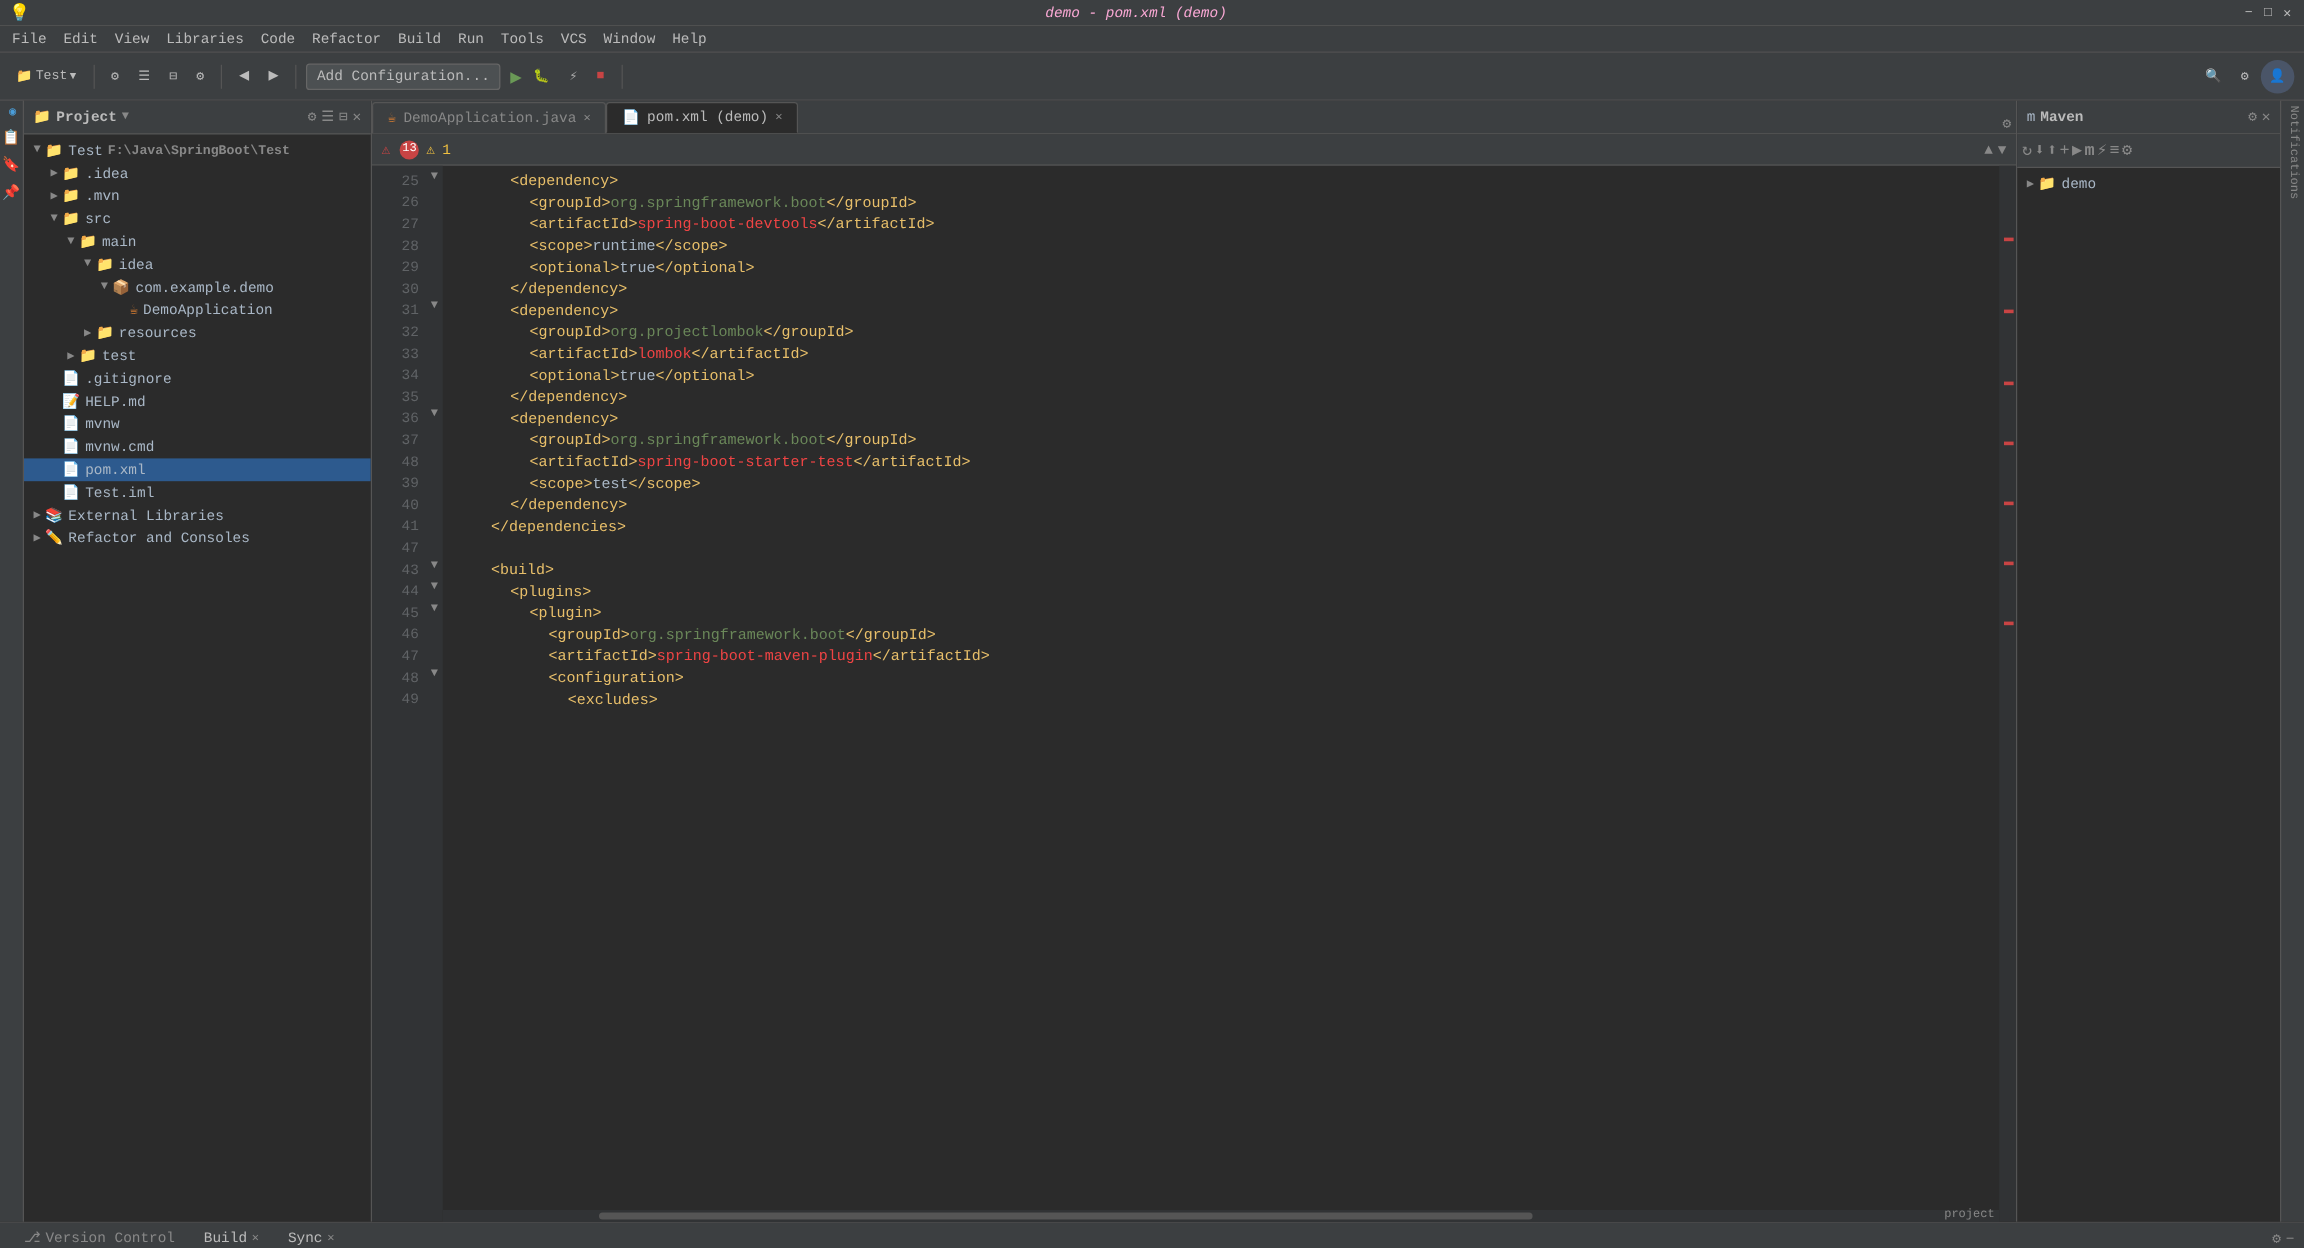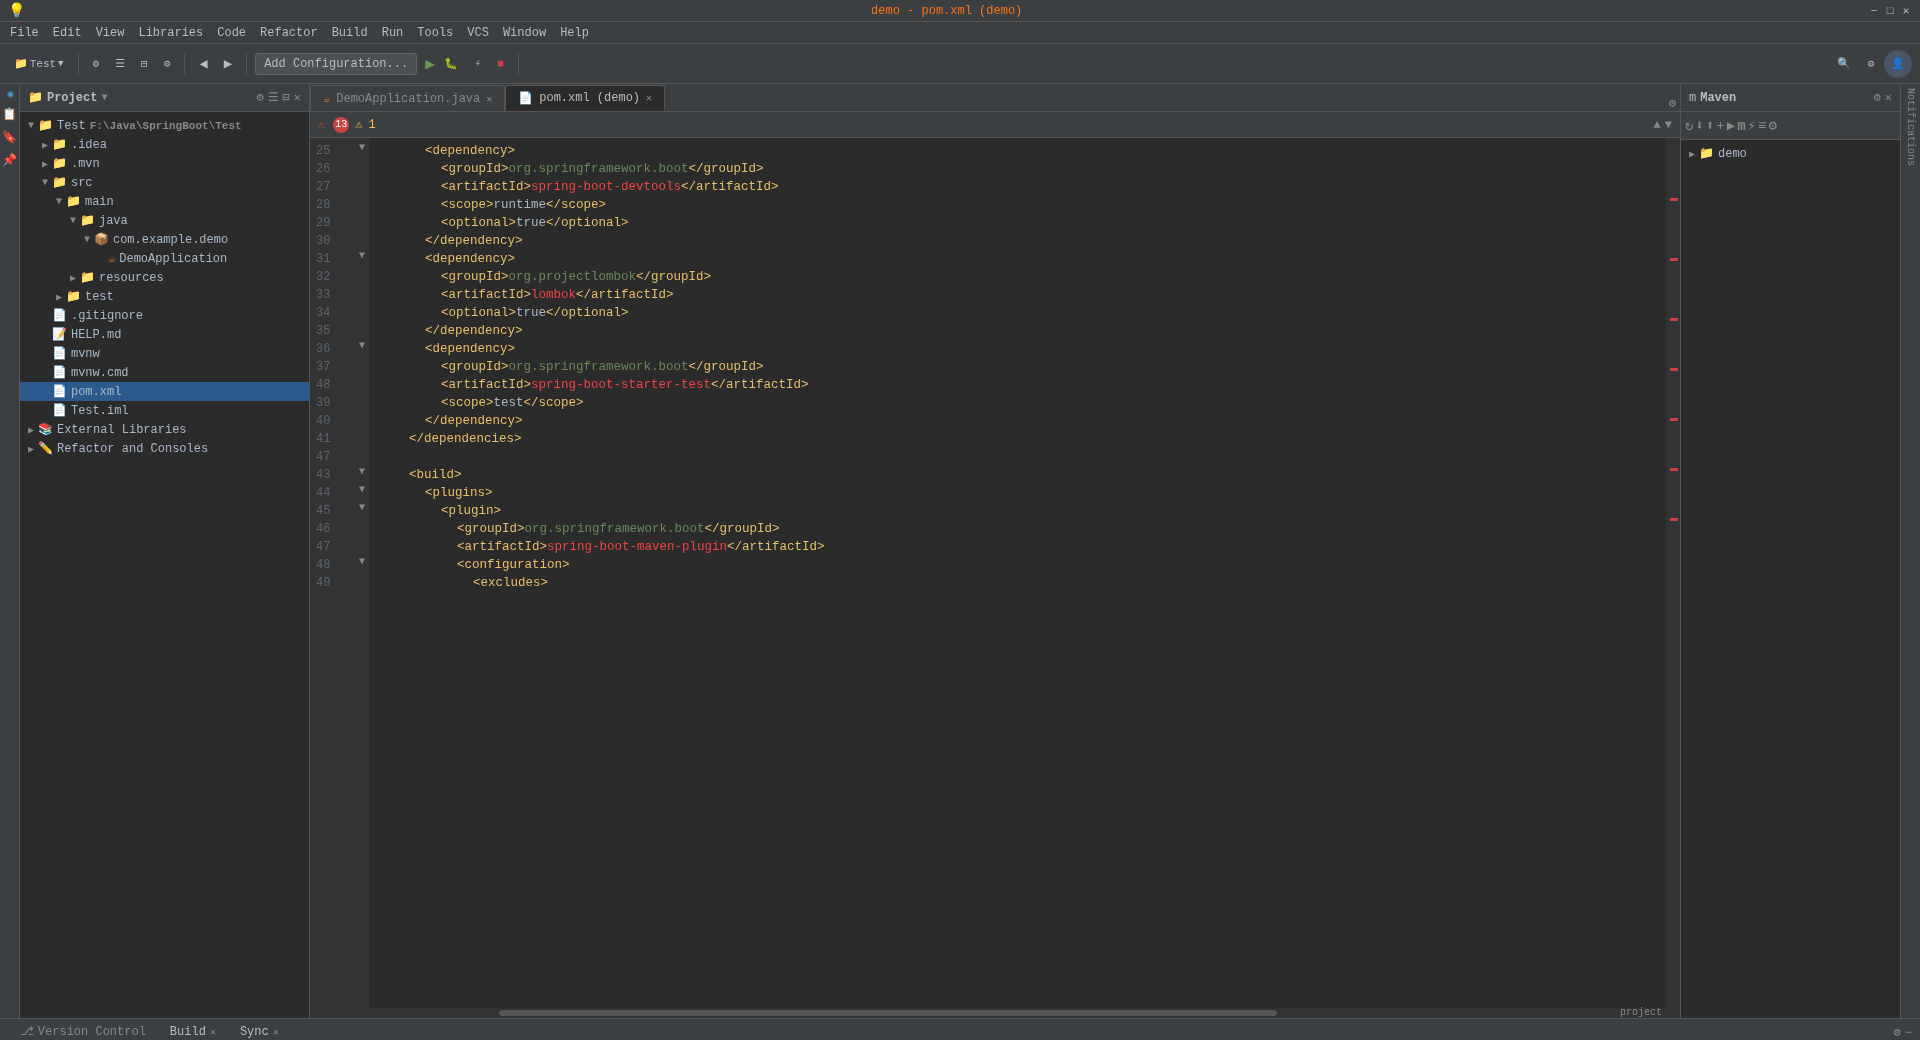--- a/index.html
+++ b/index.html
@@ -16,21 +16,21 @@
     
     #title-bar {
       height: 22px;
       background: #3c3f41;
       display: flex;
       align-items: center;
       justify-content: space-between;
       padding: 0 8px;
       border-bottom: 1px solid #555;
     }
-    #title-bar .title { font-size: 12px; color: #f97316; }
+    #title-bar .title { font-size: 12px; color: #f9a8d4; font-style: italic; }
     #title-bar .win-controls { display: flex; gap: 4px; }
     #title-bar .win-controls span {
       width: 12px; height: 12px;
       display: inline-flex; align-items: center; justify-content: center;
       cursor: pointer; color: #bbb; font-size: 11px;
     }
 
     
     #menu-bar {
       height: 22px;
@@ -186,21 +186,21 @@
     #editor-content {
       flex: 1;
       display: flex;
       overflow: hidden;
     }
 
     
     #line-numbers {
       width: 45px;
       background: #313335;
-      text-align: left;
+      text-align: right;
       padding: 4px 6px;
       color: #606366;
       font-size: 12px;
       line-height: 18px;
       overflow: hidden;
       user-select: none;
       position: relative;
     }
     .line-num { height: 18px; }
 
@@ -446,21 +446,21 @@
         <span class="indent" style="width: 32px;"></span>
         <span class="arrow">▼</span>
         <span class="icon folder-icon">📁</span>
         <span class="label">main</span>
       </div>
 
       <div class="tree-item">
         <span class="indent" style="width: 46px;"></span>
         <span class="arrow">▼</span>
         <span class="icon folder-icon">📁</span>
-        <span class="label">java</span>
+        <span class="label">idea</span>
       </div>
 
       <div class="tree-item">
         <span class="indent" style="width: 60px;"></span>
         <span class="arrow">▼</span>
         <span class="icon" style="color:#cc7832;">📦</span>
         <span class="label">com.example.demo</span>
       </div>
 
       <div class="tree-item">

